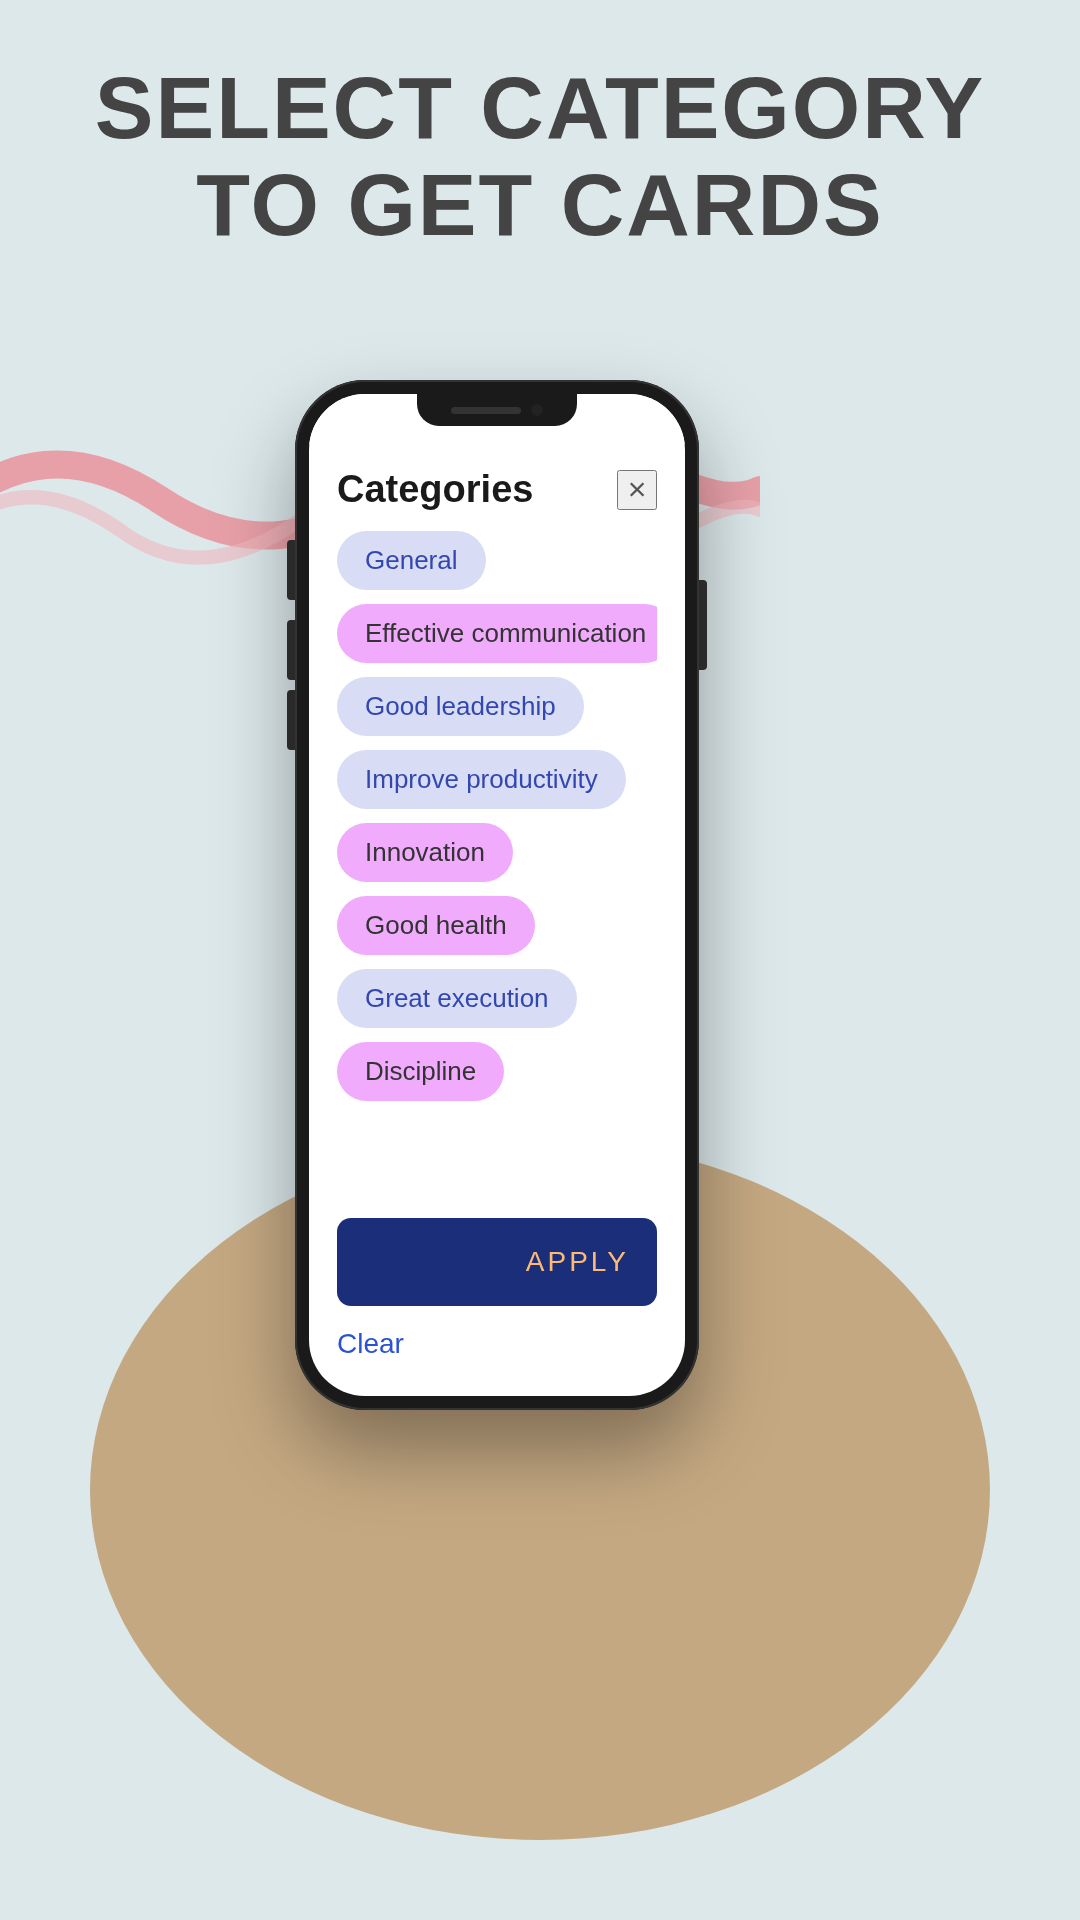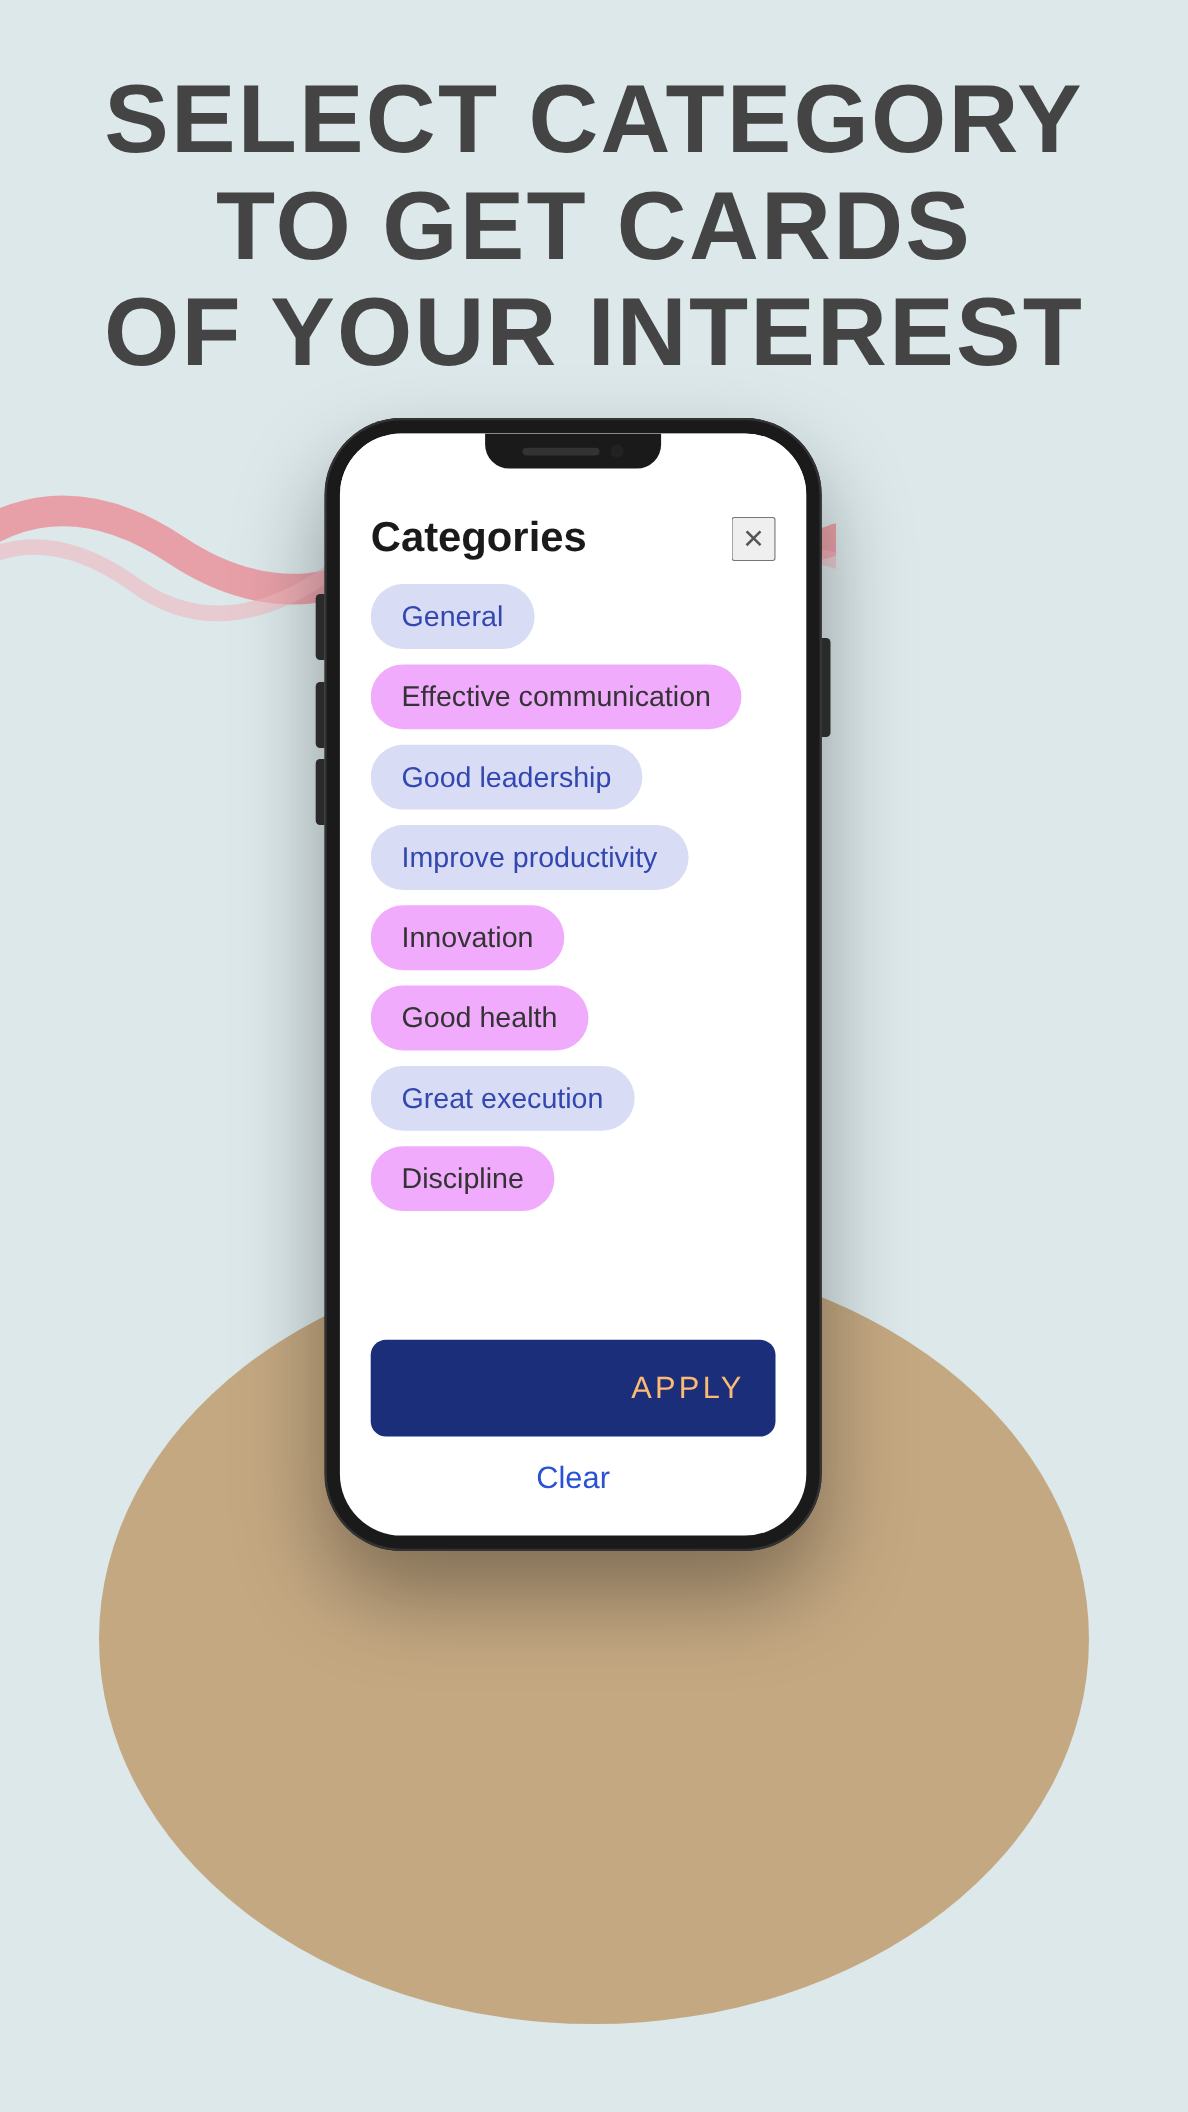--- a/index.html
+++ b/index.html
@@ -63,21 +63,21 @@
       position: absolute;
       top: 380px;
       left: 50%;
       transform: translateX(-50%);
       width: 490px;
       height: 1030px;
       z-index: 3;
     }
 
     .phone-outer {
-      width: 452px;
+      width: 404px;
       height: 1030px;
       background: #1a1a1a;
       border-radius: 70px;
       position: relative;
       box-shadow: 0 40px 80px rgba(0,0,0,0.35), inset 0 0 0 2px #333;
     }
 
     
     .phone-outer::before {
       content: '';
@@ -245,21 +245,21 @@
       font-size: 28px;
       font-weight: 400;
       letter-spacing: 3px;
       cursor: pointer;
       text-align: right;
       margin-bottom: 22px;
     }
 
     .clear-btn {
       width: 100%;
-      text-align: center;
+      text-align: left;
       font-size: 28px;
       color: #2a52d4;
       background: none;
       border: none;
       cursor: pointer;
       font-weight: 500;
     }
   </style>
 </head>
 <body>
@@ -267,21 +267,20 @@
 <div class="bg-tan-circle"></div>
 
 <svg class="bg-pink-swirl" viewBox="0 0 820 340" fill="none" xmlns="http://www.w3.org/2000/svg">
   <path d="M 0 180 Q 100 80 220 160 Q 340 240 460 140 Q 580 40 700 120 Q 780 170 820 150" stroke="#e8a0a8" stroke-width="28" fill="none" stroke-linecap="round"></path>
   <path d="M 0 200 Q 80 120 180 190 Q 260 250 360 180 Q 460 110 560 170 Q 660 230 760 180 Q 800 160 820 170" stroke="#f0b8be" stroke-width="14" fill="none" stroke-linecap="round" opacity="0.6"></path>
 </svg>
 
 <div class="page-title">
   <div class="page-title-text">
     <span>Select category to get CARDs</span><br>
-    <span>of your interest</span>
   </div>
 </div>
 
 <div class="phone-container">
   <div class="phone-outer">
     <div class="phone-screen">
 
       <div class="phone-notch-bar">
         <div class="notch">
           <div class="notch-speaker"></div>

